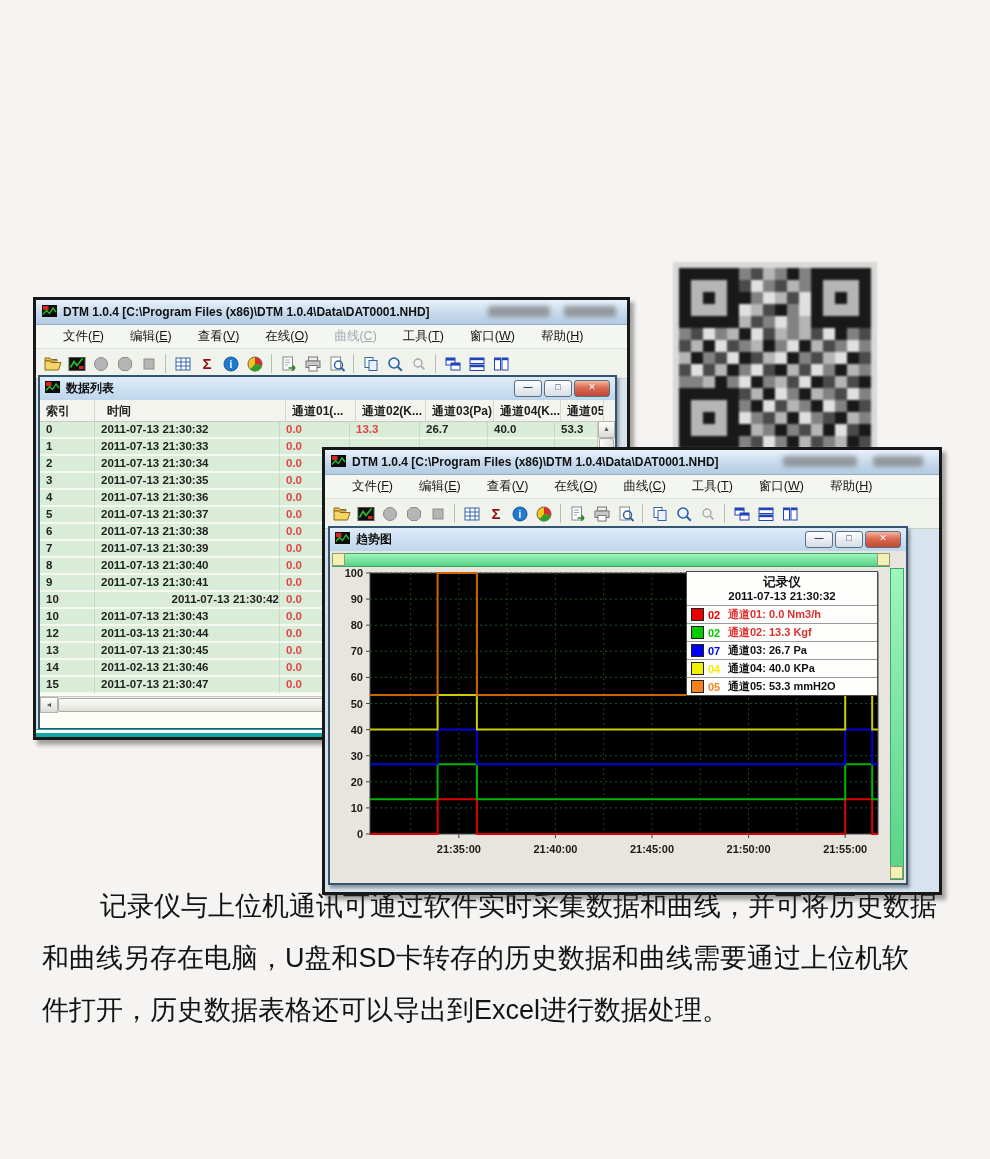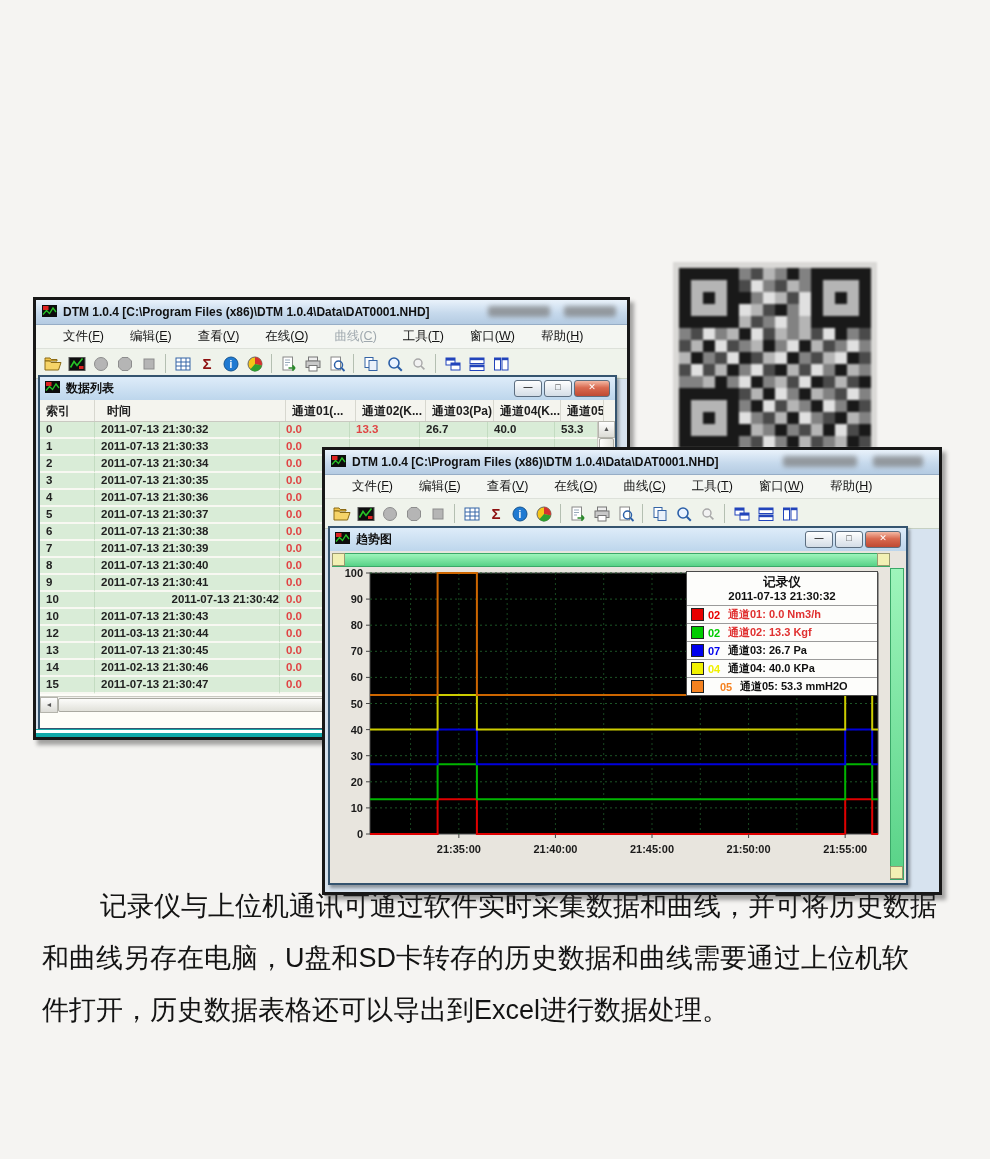--- a/index.html
+++ b/index.html
@@ -906,21 +906,21 @@
                 <span class="lnum" style="color: rgb(0, 0, 238);">07</span>
                 <span class="ltxt">通道03: 26.7 Pa</span>
               </div>
               <div class="lrow">
                 <span class="lsw" style="background: rgb(240, 240, 0);"></span>
                 <span class="lnum" style="color: rgb(240, 240, 0);">04</span>
                 <span class="ltxt">通道04: 40.0 KPa</span>
               </div>
               <div class="lrow">
                 <span class="lsw" style="background: rgb(245, 130, 32);"></span>
-                <span class="lnum" style="color: rgb(245, 130, 32); margin-left: 12px;">05</span>
+                <span class="lnum" style="color: rgb(245, 130, 32);">05</span>
                 <span class="ltxt">通道05: 53.3 mmH2O</span>
               </div>
             </div>
         </div>
       </div>
     </div>
   </div>
 
   <p class="para" id="para1" style="top:880px;">记录仪与上位机通讯可通过软件实时采集数据和曲线，并可将历史数据
 和曲线另存在电脑，U盘和SD卡转存的历史数据和曲线需要通过上位机软

